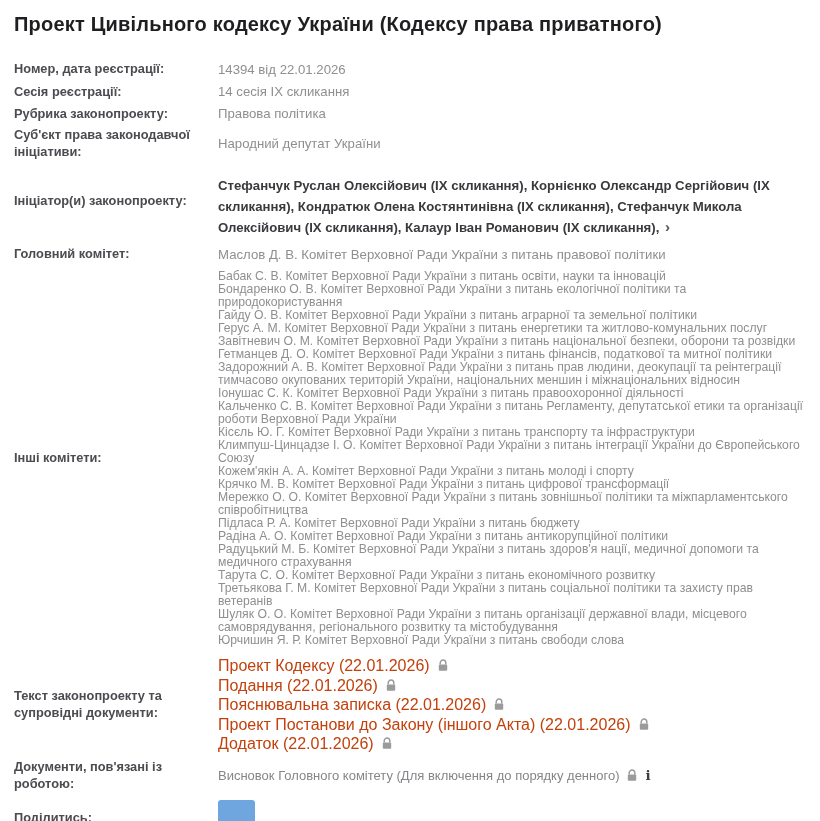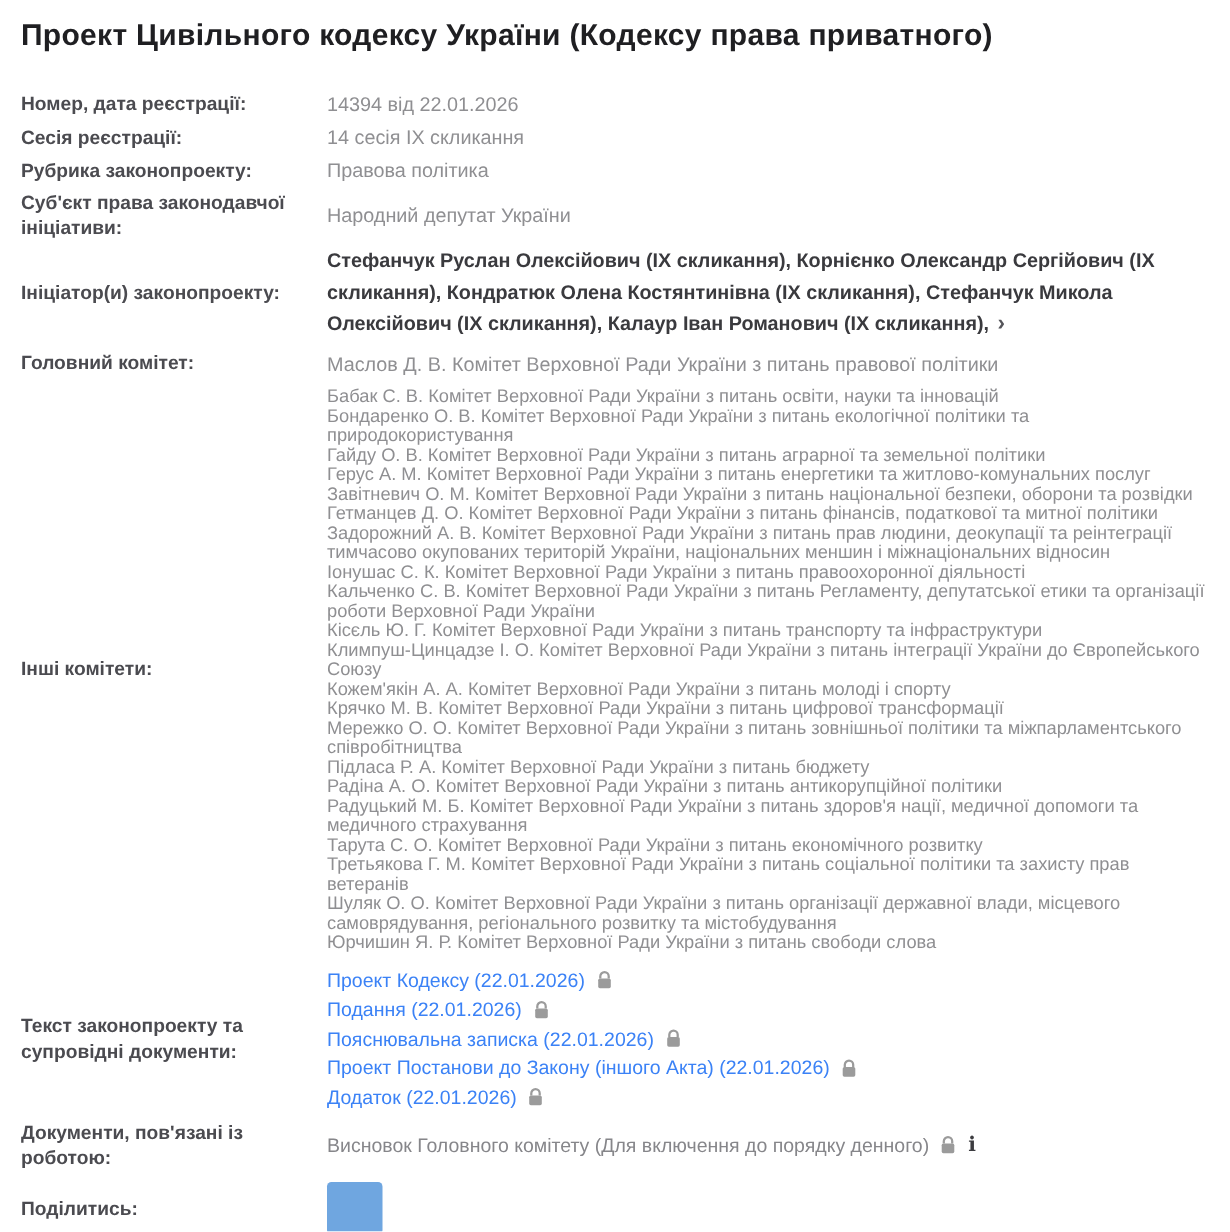--- a/index.html
+++ b/index.html
@@ -24,38 +24,38 @@
     flex:0 0 204px; width:204px; padding-right:12px;
     font-size:12.8px; font-weight:bold; color:#4b4b50;
     line-height:1.28;
   }
   .value {
     width:586px; font-size:13.2px; color:#8f8f92; line-height:1.3;
   }
   .row-subject { margin-bottom:4px; }
   .row-initiators { margin-bottom:7px; }
   .initiators-value {
-    font-size:13.2px; font-weight:bold; color:#3a3a3e; line-height:1.58;
+    font-size:13.2px; font-weight:bold; color:#3a3a3e; line-height:1.58;margin-top:12px;
   }
   .chevron {
     display:inline-block; font-weight:bold; color:#55555a;
     font-size:15px; line-height:1; cursor:pointer; padding:0 2px;
   }
   .row-main-committee { margin-bottom:7px; }
   .row-committees { margin-bottom:9px; }
   .committee-list { width:586px; }
   .committee-line {
     font-size:12.2px; line-height:13.0px; color:#8f8f92;
   }
   .row-documents { margin-bottom:4px; }
   .doc-row {
     display:flex; align-items:center; gap:7px;
     height:19.5px; cursor:pointer;
   }
-  .doc-text { font-size:13px; color:#3b82f6; line-height:1.2; }
+  .doc-text { font-size:16px; color:#c2410c; line-height:1.2; }
   .lock { display:inline-flex; align-items:center; }
   .row-related { margin-top:6px; margin-bottom:8px; }
   .related-value { display:flex; align-items:center; gap:7px; }
   .related-text { font-size:13px; color:#86868a; line-height:1.25; }
   .info-i {
     font-weight:900; color:#3c3c40; font-size:13.5px;
     font-family:"DejaVu Serif", serif; cursor:pointer; line-height:1;
   }
   .share-btn {
     width:37px; height:35px; border:none; border-radius:3px;

